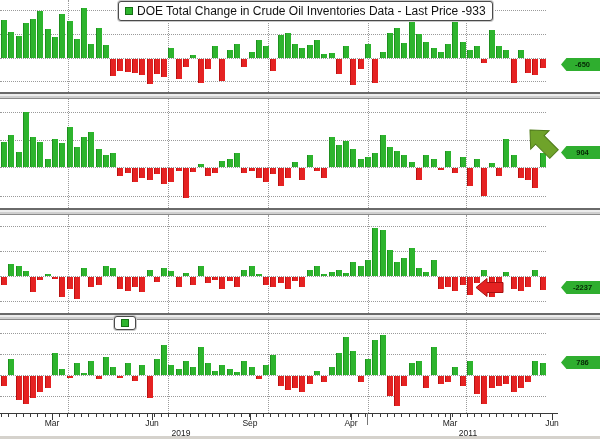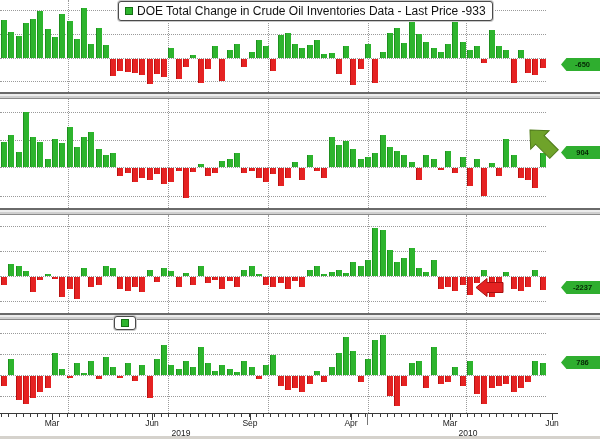--- a/index.html
+++ b/index.html
@@ -492,21 +492,21 @@
       <div class="ticklabel" style="left: 152px;">Jun</div>
       <div class="tick major" style="left: 250px;"></div>
       <div class="ticklabel" style="left: 250px;">Sep</div>
       <div class="tick major" style="left: 351px;"></div>
       <div class="ticklabel" style="left: 351px;">Apr</div>
       <div class="tick major" style="left: 450px;"></div>
       <div class="ticklabel" style="left: 450px;">Mar</div>
       <div class="tick major" style="left: 552px;"></div>
       <div class="ticklabel" style="left: 552px;">Jun</div>
       <div class="yearlabel" style="left: 181px;">2019</div>
-      <div class="yearlabel" style="left: 468px;">2010</div>
+      <div class="yearlabel" style="left: 468px;">2011</div>
     </div>
   <div id="year-divider"></div>
   <div id="window-edge"></div>
 
   <svg class="annot" id="annot-0" width="38" height="38" viewBox="0 0 38 38" style="left: 523px; top: 123px;">
     <g transform="rotate(45 19 19)">
       <polygon points="2,19 16,6 16,13 36,13 36,25 16,25 16,32" fill="#6fa32a" stroke="#4e7a18" stroke-width="1"></polygon>
     </g>
   </svg>
   <svg class="annot" id="annot-1" width="28" height="19" viewBox="0 0 28 19" style="left: 476px; top: 278px;">

